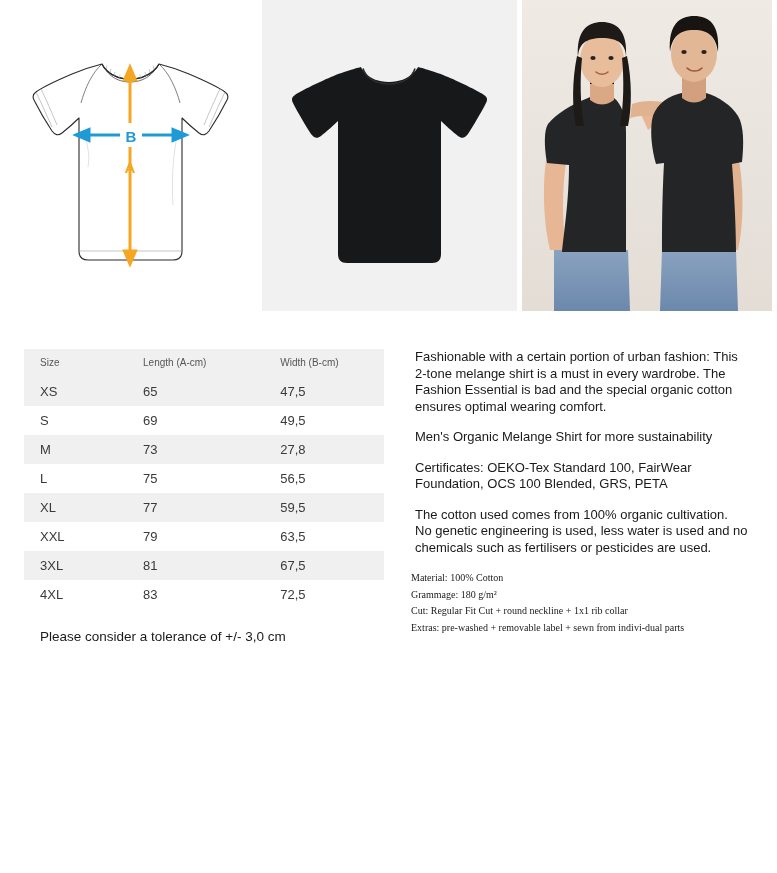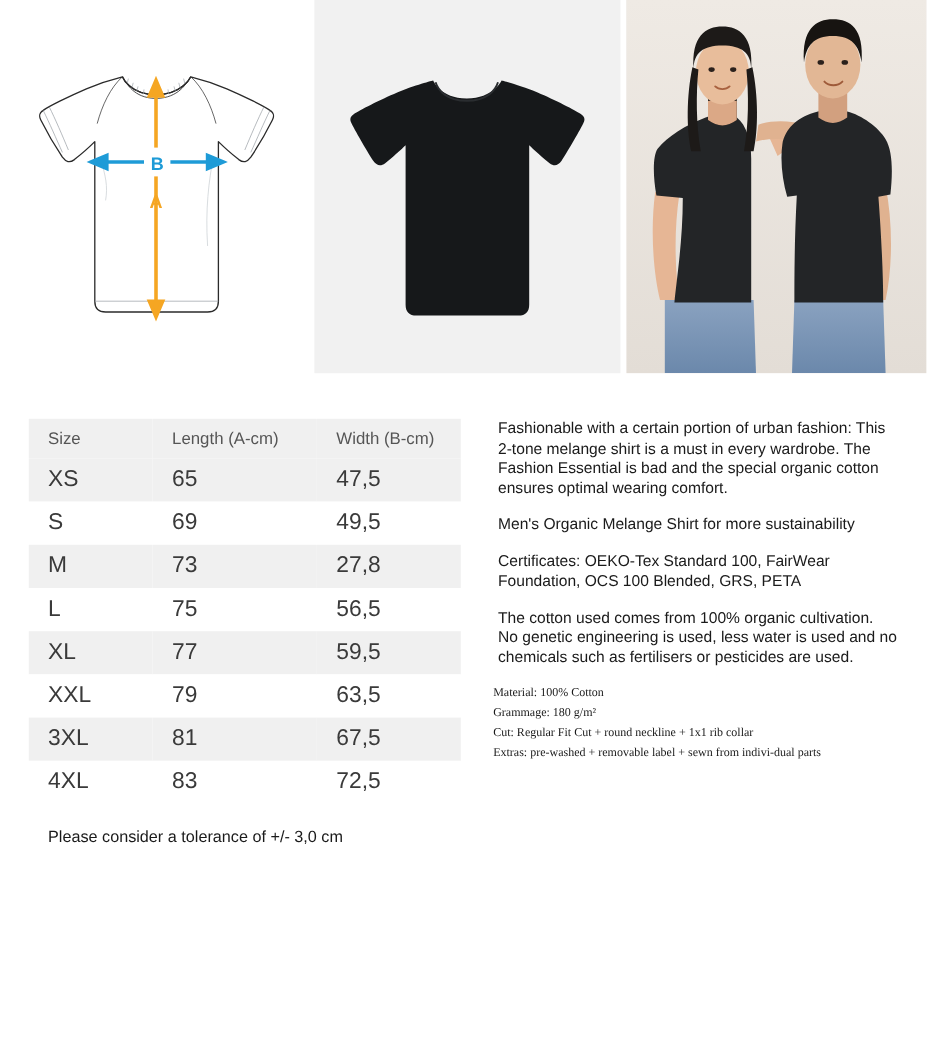--- a/index.html
+++ b/index.html
@@ -75,26 +75,26 @@
     border-collapse: collapse;
     width: 360px;
     font-size: 13.5px;
   }
   table.size-table th {
     text-align: left;
     font-weight: normal;
     color: #555555;
     background: #f0f0f0;
     padding: 8px 0 9px 16px;
-    font-size: 14px;
+    font-size: 10px;
   }
   table.size-table td {
     padding: 7px 0 7px 16px;
     color: #3a3a3a;
-    font-size: 19px;
+    font-size: 13px;
   }
   table.size-table tbody tr:nth-child(odd)  { background: #f0f0f0; }
   table.size-table tbody tr:nth-child(even) { background: #ffffff; }
   .col-size   { width: 100px; }
   .col-length { width: 140px; }
   .col-width  { width: 120px; }
 
   .tolerance {
     margin-top: 20px;
     padding-left: 16px;

